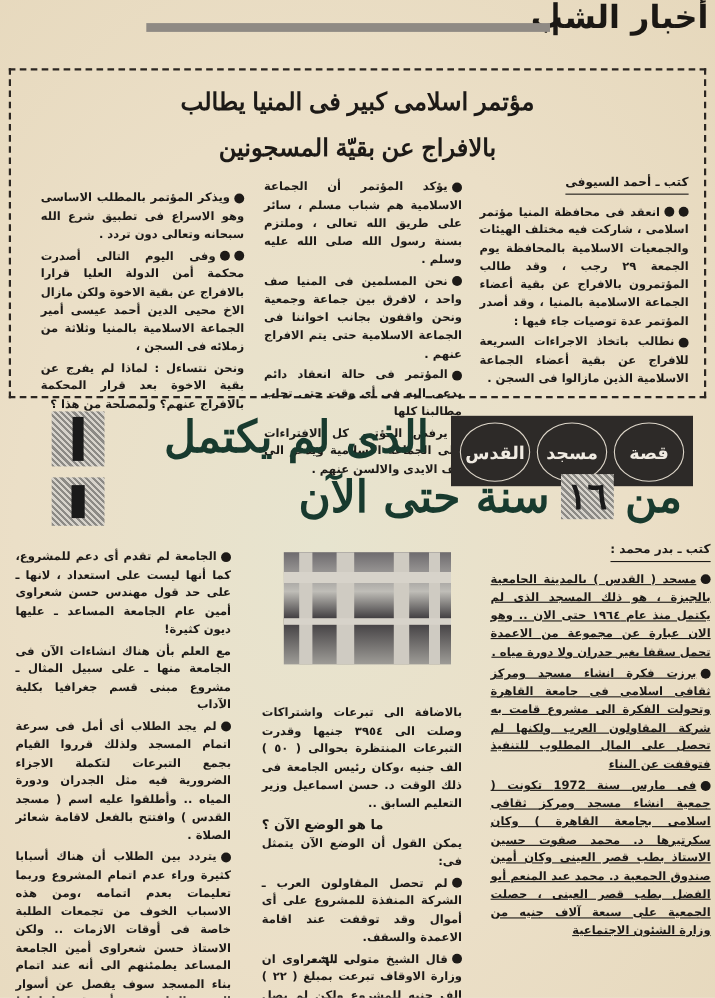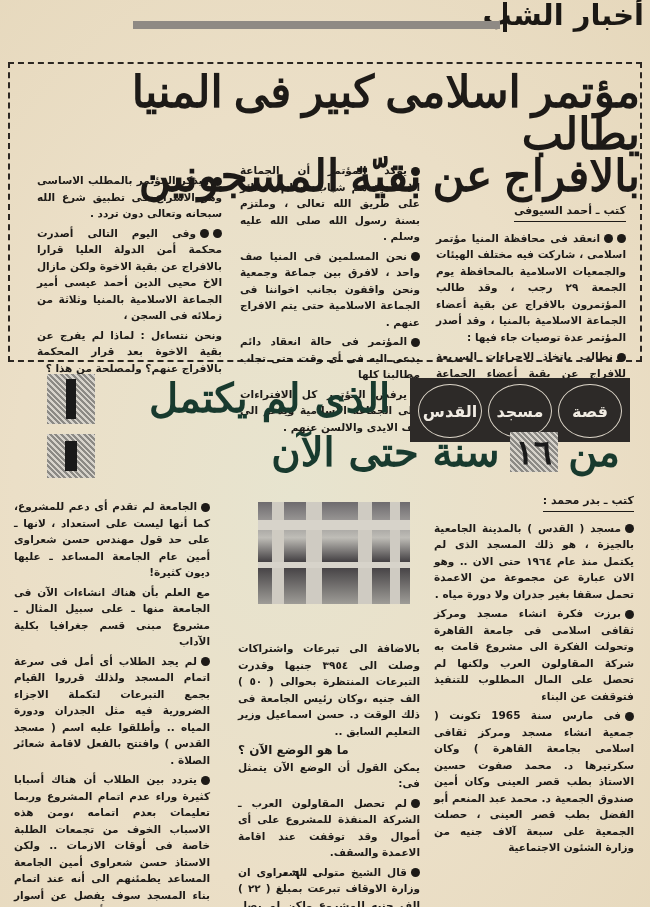--- a/index.html
+++ b/index.html
@@ -3,21 +3,21 @@
 <meta charset="utf-8">
 <style>
   html,body{margin:0;padding:0;}
   body{width:650px;height:907px;background:#ece2cd;font-family:"DejaVu Sans",sans-serif;color:#1d1a17;position:relative;overflow:hidden;}
   .page{position:absolute;inset:0;background:radial-gradient(ellipse at 45% 55%,#e7e4cf 0%,#ebdfc7 55%,#e6d8bc 100%);}
   .masthead{position:absolute;top:0;right:0;width:525px;height:36px;}
   .masthead-title{position:absolute;right:6px;top:-2px;font-size:29px;font-weight:bold;letter-spacing:-1px;color:#1b1814;}
   .masthead-bar{position:absolute;right:150px;left:8px;top:21px;height:8px;background:#8f8a84;}
   .masthead-divider{position:absolute;right:143px;top:2px;width:4px;height:30px;background:#1b1814;}
   .box1{position:absolute;left:8px;right:8px;top:62px;height:296px;border:2px dashed #2c2722;}
-  .headline1{position:absolute;left:0;right:0;top:8px;font-family:Liberation Serif, serif;font-weight:bold;font-size:44px;line-height:42px;}
+  .headline1{position:absolute;left:0;right:0;top:8px;text-align:center;font-family:Liberation Sans, sans-serif;font-weight:bold;font-size:22px;line-height:42px;}
   .col{position:absolute;font-size:10.5px;line-height:16.5px;font-weight:bold;text-align:justify;}
   .col p{margin:0 0 3px 0;}
   .byline{font-weight:bold;font-size:11px;border-bottom:1px solid #1d1a17;display:inline-block;padding-bottom:1px;margin-bottom:8px;}
   .bullet{display:inline-block;width:9px;height:9px;border-radius:50%;background:#1d1a17;margin-left:4px;vertical-align:middle;}
   .sub{font-weight:bold;text-align:left;font-size:12px;}
   .sec2-title{position:absolute;right:20px;top:370px;width:585px;height:115px;}
   .label-band{position:absolute;right:0;top:8px;width:220px;height:64px;background:#2d2a28;}
   .circle{position:absolute;top:6px;width:62px;height:52px;border:1.5px solid #ddd6c9;border-radius:50%;color:#f0ebe2;font-size:16px;font-weight:bold;display:flex;align-items:center;justify-content:center;}
   .headline2a{position:absolute;right:240px;top:4px;font-family:"DejaVu Serif",serif;font-weight:bold;font-size:40px;color:#183a2e;margin-left:12px;}
   .headline2b{position:absolute;right:10px;top:58px;font-family:"DejaVu Serif",serif;font-weight:bold;font-size:40px;color:#183a2e;display:flex;align-items:center;gap:10px;}
@@ -39,21 +39,21 @@
     <div class="masthead-divider"></div>
     <div class="masthead-bar"></div>
   </div>
 
   <div class="box1">
     <div class="headline1">
       <div>مؤتمر اسلامى كبير فى المنيا يطالب</div>
       <div>بالافراج عن بقيّة المسجونين</div>
     </div>
 
-    <div class="col" style="right:14px;top:94px;width:190px;margin-top:44px;">
+    <div class="col" style="right:14px;top:94px;width:190px;">
       <div class="byline">كتب ـ أحمد السيوفى</div>
       <p><span class="bullet"></span><span class="bullet"></span><span>انعقد فى محافظة المنيا مؤتمر اسلامى ، شاركت فيه مختلف الهيئات والجمعيات الاسلامية بالمحافظة يوم الجمعة ٢٩ رجب ، وقد طالب المؤتمرون بالافراج عن بقية أعضاء الجماعة الاسلامية بالمنيا ، وقد أصدر المؤتمر عدة توصيات جاء فيها :</span></p>
       <p><span class="bullet"></span><span>نطالب باتخاذ الاجراءات السريعة للافراج عن بقية أعضاء الجماعة الاسلامية الذين مازالوا فى السجن .</span></p>
     </div>
 
     <div class="col" style="right:220px;top:98px;width:180px;">
       <p><span class="bullet"></span><span>يؤكد المؤتمر أن الجماعة الاسلامية هم شباب مسلم ، سائر على طريق الله تعالى ، وملتزم بسنة رسول الله صلى الله عليه وسلم .</span></p>
       <p><span class="bullet"></span><span>نحن المسلمين فى المنيا صف واحد ، لافرق بين جماعة وجمعية ونحن واقفون بجانب اخواننا فى الجماعة الاسلامية حتى يتم الافراج عنهم .</span></p>
       <p><span class="bullet"></span><span>المؤتمر فى حالة انعقاد دائم يدعى اليه فى أى وقت حتى تجاب مطالبنا كلها</span></p>
       <p><span class="bullet"></span><span>يرفض المؤتمر كل الافتراءات على الجماعة الاسلامية ويدعو الى كف الايدى والالسن عنهم .</span></p>
@@ -79,25 +79,25 @@
       <span>سنة حتى الآن</span>
     </div>
     <div class="exclaim" style="top:4px;height:50px;">
         <span style="width:10px;height:40px;"></span>
       </div>
     <div class="exclaim" style="top:64px;height:44px;">
         <span style="width:12px;height:30px;"></span>
       </div>
   </div>
 
-  <div class="col" style="right:16px;top:492px;width:200px;">
+  <div class="col" style="right:4px;top:492px;width:200px;text-decoration:underline;">
     <div class="byline">كتب ـ بدر محمد :</div>
     <p><span class="bullet"></span><span>مسجد ( القدس ) بالمدينة الجامعية بالجيزة ، هو ذلك المسجد الذى لم يكتمل منذ عام ١٩٦٤ حتى الان .. وهو الان عبارة عن مجموعة من الاعمدة تحمل سقفا بغير جدران ولا دورة مياه .</span></p>
     <p><span class="bullet"></span><span>برزت فكرة انشاء مسجد ومركز ثقافى اسلامى فى جامعة القاهرة وتحولت الفكرة الى مشروع قامت به شركة المقاولون العرب ولكنها لم تحصل على المال المطلوب للتنفيذ فتوقفت عن البناء</span></p>
-    <p><span class="bullet"></span><span>فى مارس سنة 1965 تكونت ( جمعية انشاء مسجد ومركز ثقافى اسلامى بجامعة القاهرة ) وكان سكرتيرها د. محمد صفوت حسين الاستاذ بطب قصر العينى وكان أمين صندوق الجمعية د. محمد عبد المنعم أبو الفضل بطب قصر العينى ، حصلت الجمعية على سبعة آلاف جنيه من وزارة الشئون الاجتماعية</span></p>
+    <p><span class="bullet"></span><span>فى مارس سنة 1972 تكونت ( جمعية انشاء مسجد ومركز ثقافى اسلامى بجامعة القاهرة ) وكان سكرتيرها د. محمد صفوت حسين الاستاذ بطب قصر العينى وكان أمين صندوق الجمعية د. محمد عبد المنعم أبو الفضل بطب قصر العينى ، حصلت الجمعية على سبعة آلاف جنيه من وزارة الشئون الاجتماعية</span></p>
   </div>
 
   <div class="photo">
     <div class="pillar" style="left:14px;width:12px;"></div>
     <div class="pillar" style="left:48px;width:16px;"></div>
     <div class="pillar" style="left:100px;width:14px;"></div>
     <div class="pillar" style="left:132px;width:10px;"></div>
     <div class="beam" style="top:18px;"></div>
     <div class="beam" style="top:60px;height:6px;"></div>
   </div>

